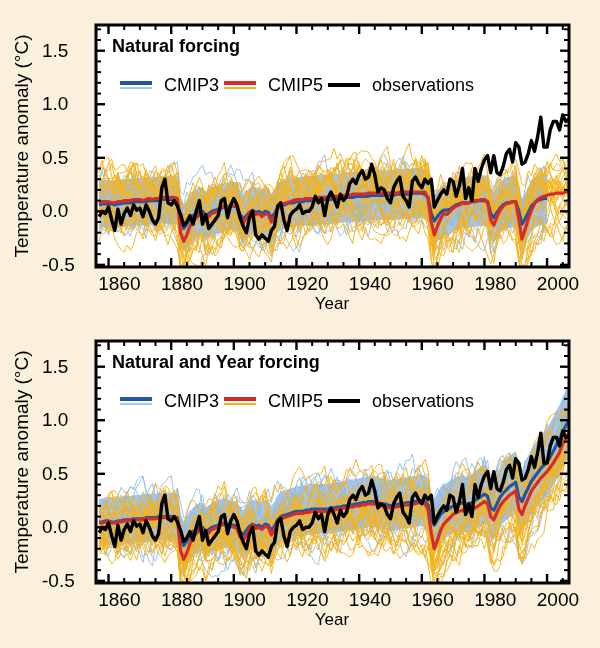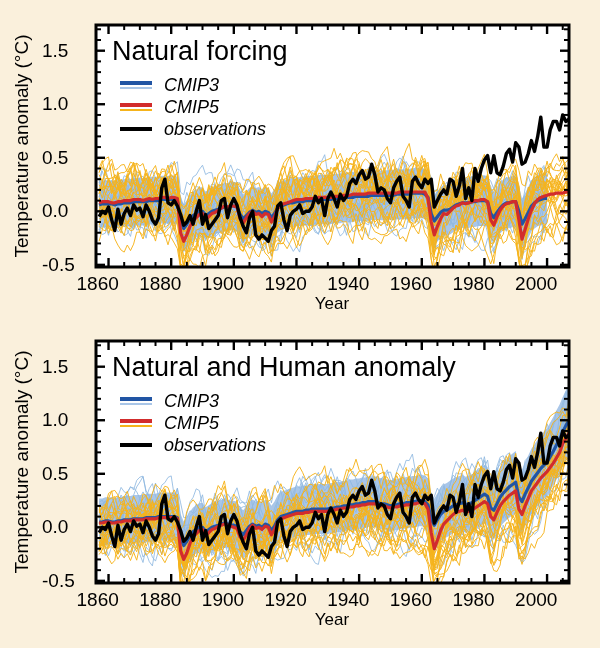--- a/index.html
+++ b/index.html
@@ -4,26 +4,26 @@
 <style>
   html,body{margin:0;padding:0;}
   .canvas{
     position:relative;width:600px;height:648px;overflow:hidden;
     background:#FAF0DC;
     font-family:"Liberation Sans","DejaVu Sans",sans-serif;
     color:#000;
   }
   svg{position:absolute;left:0;top:0;}
   .ylab{position:absolute;width:46px;text-align:left;font-size:19px;line-height:24px;}
-  .xlab{position:absolute;width:64px;text-align:left;font-size:19px;line-height:20px;}
+  .xlab{position:absolute;width:64px;text-align:right;font-size:19px;line-height:20px;}
   .xtitle{position:absolute;width:80px;text-align:center;font-size:17px;}
   .ytitle{position:absolute;width:262px;height:26px;line-height:26px;text-align:center;
           font-size:19px;transform:rotate(-90deg);transform-origin:center;}
-  .ptitle{position:absolute;left:112px;font-size:27px;font-weight:400;text-align:center;}
-  .legend{position:absolute;left:120px;display:flex;flex-direction:column;gap:5px;font-style:italic;}
+  .ptitle{position:absolute;left:112px;font-size:18px;font-weight:700;text-align:center;}
+  .legend{position:absolute;left:120px;display:flex;flex-direction:row;gap:5px;}
   .lrow{display:flex;align-items:center;height:17px;}
   .sw{width:32px;display:flex;flex-direction:column;gap:2px;}
   .sw .bar{height:4px;width:32px;}
   .sw .bar2{height:2px;width:32px;}
   .llabel{margin-left:12px;font-size:18px;line-height:1;}
 </style>
 </head>
 <body>
 
 <div class="canvas">
@@ -373,21 +373,21 @@
     <div class="lrow">
       <span class="sw">
         <span class="bar" style="background:#000"></span>
       </span>
       <span class="llabel">observations</span>
     </div>
   </div>
   <div class="xtitle" style="left:292px;top:294px;">Year</div>
 
   <div class="ytitle" style="left:-109px;top:449px;">Temperature anomaly (°C)</div>
-  <div class="ptitle" style="top:352px;">Natural and Human anomaly</div>
+  <div class="ptitle" style="top:352px;">Natural and Year forcing</div>
   <div class="legend" style="top:392px;">
     <div class="lrow">
       <span class="sw">
         <span class="bar" style="background:#2155A4"></span>
         <span class="bar2" style="background:#A9C6E8"></span>
       </span>
       <span class="llabel">CMIP3</span>
     </div>
     <div class="lrow">
       <span class="sw">

